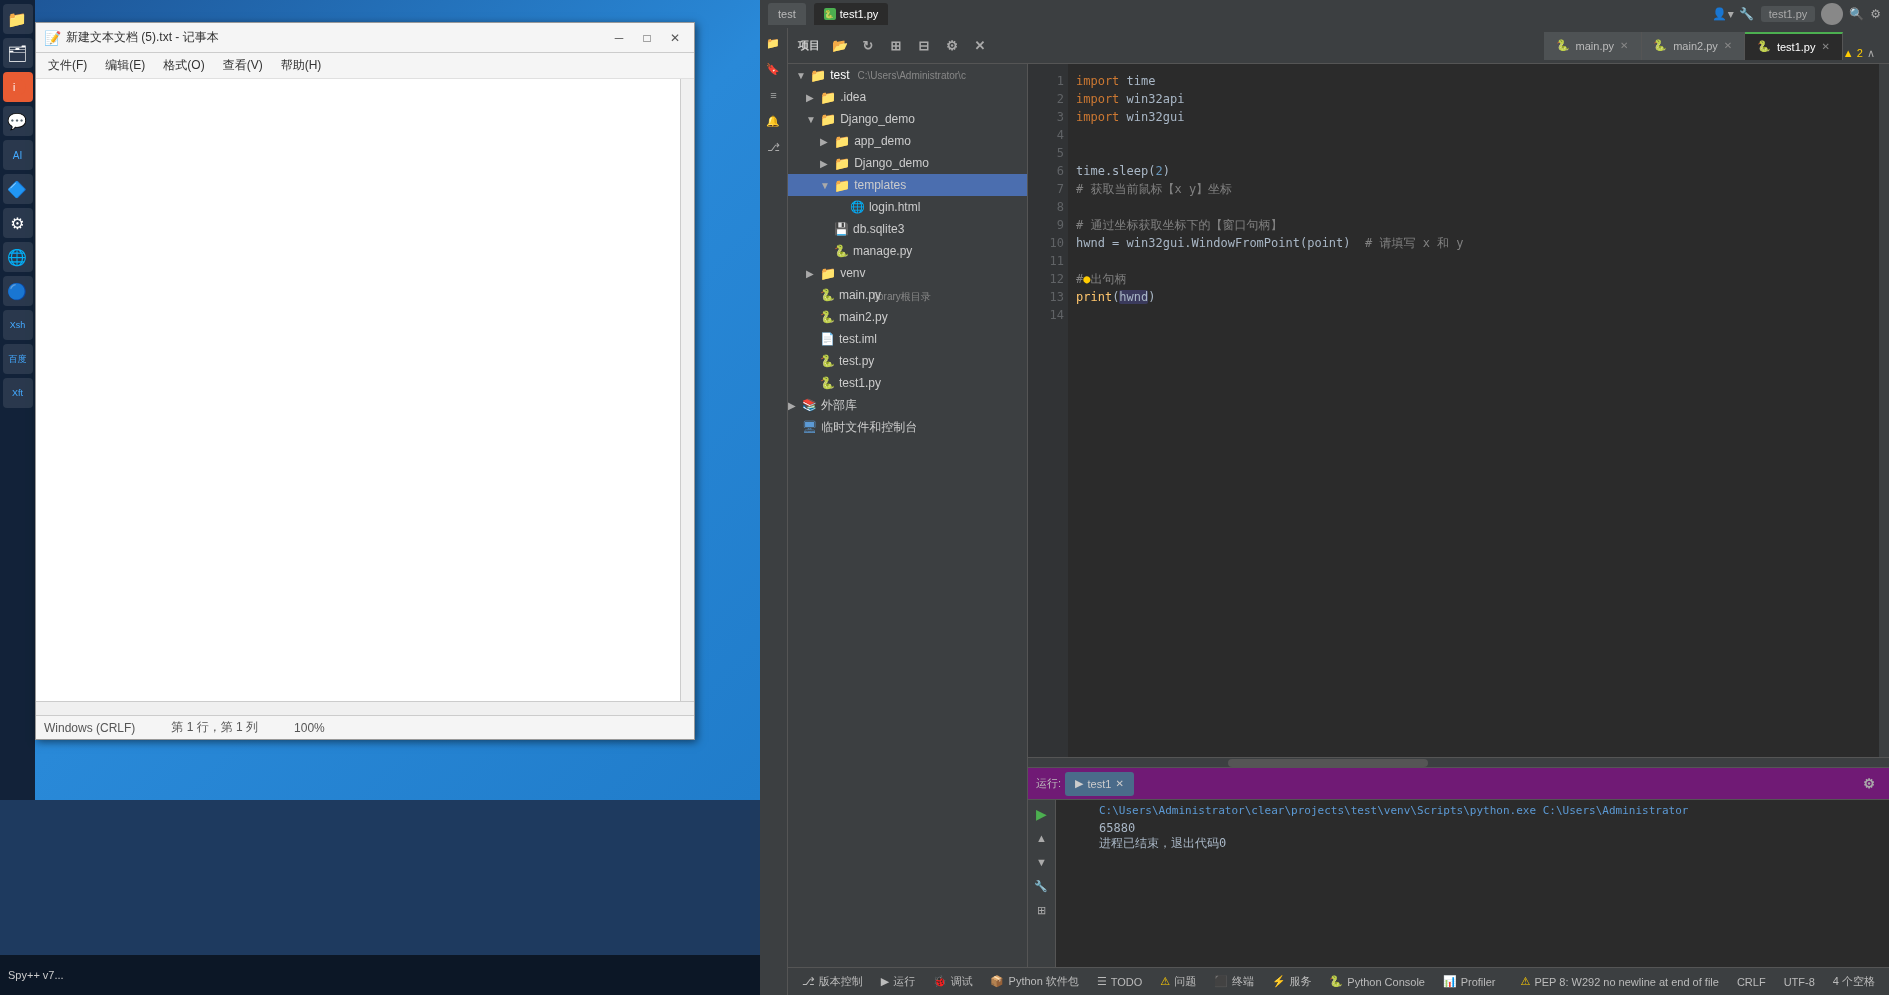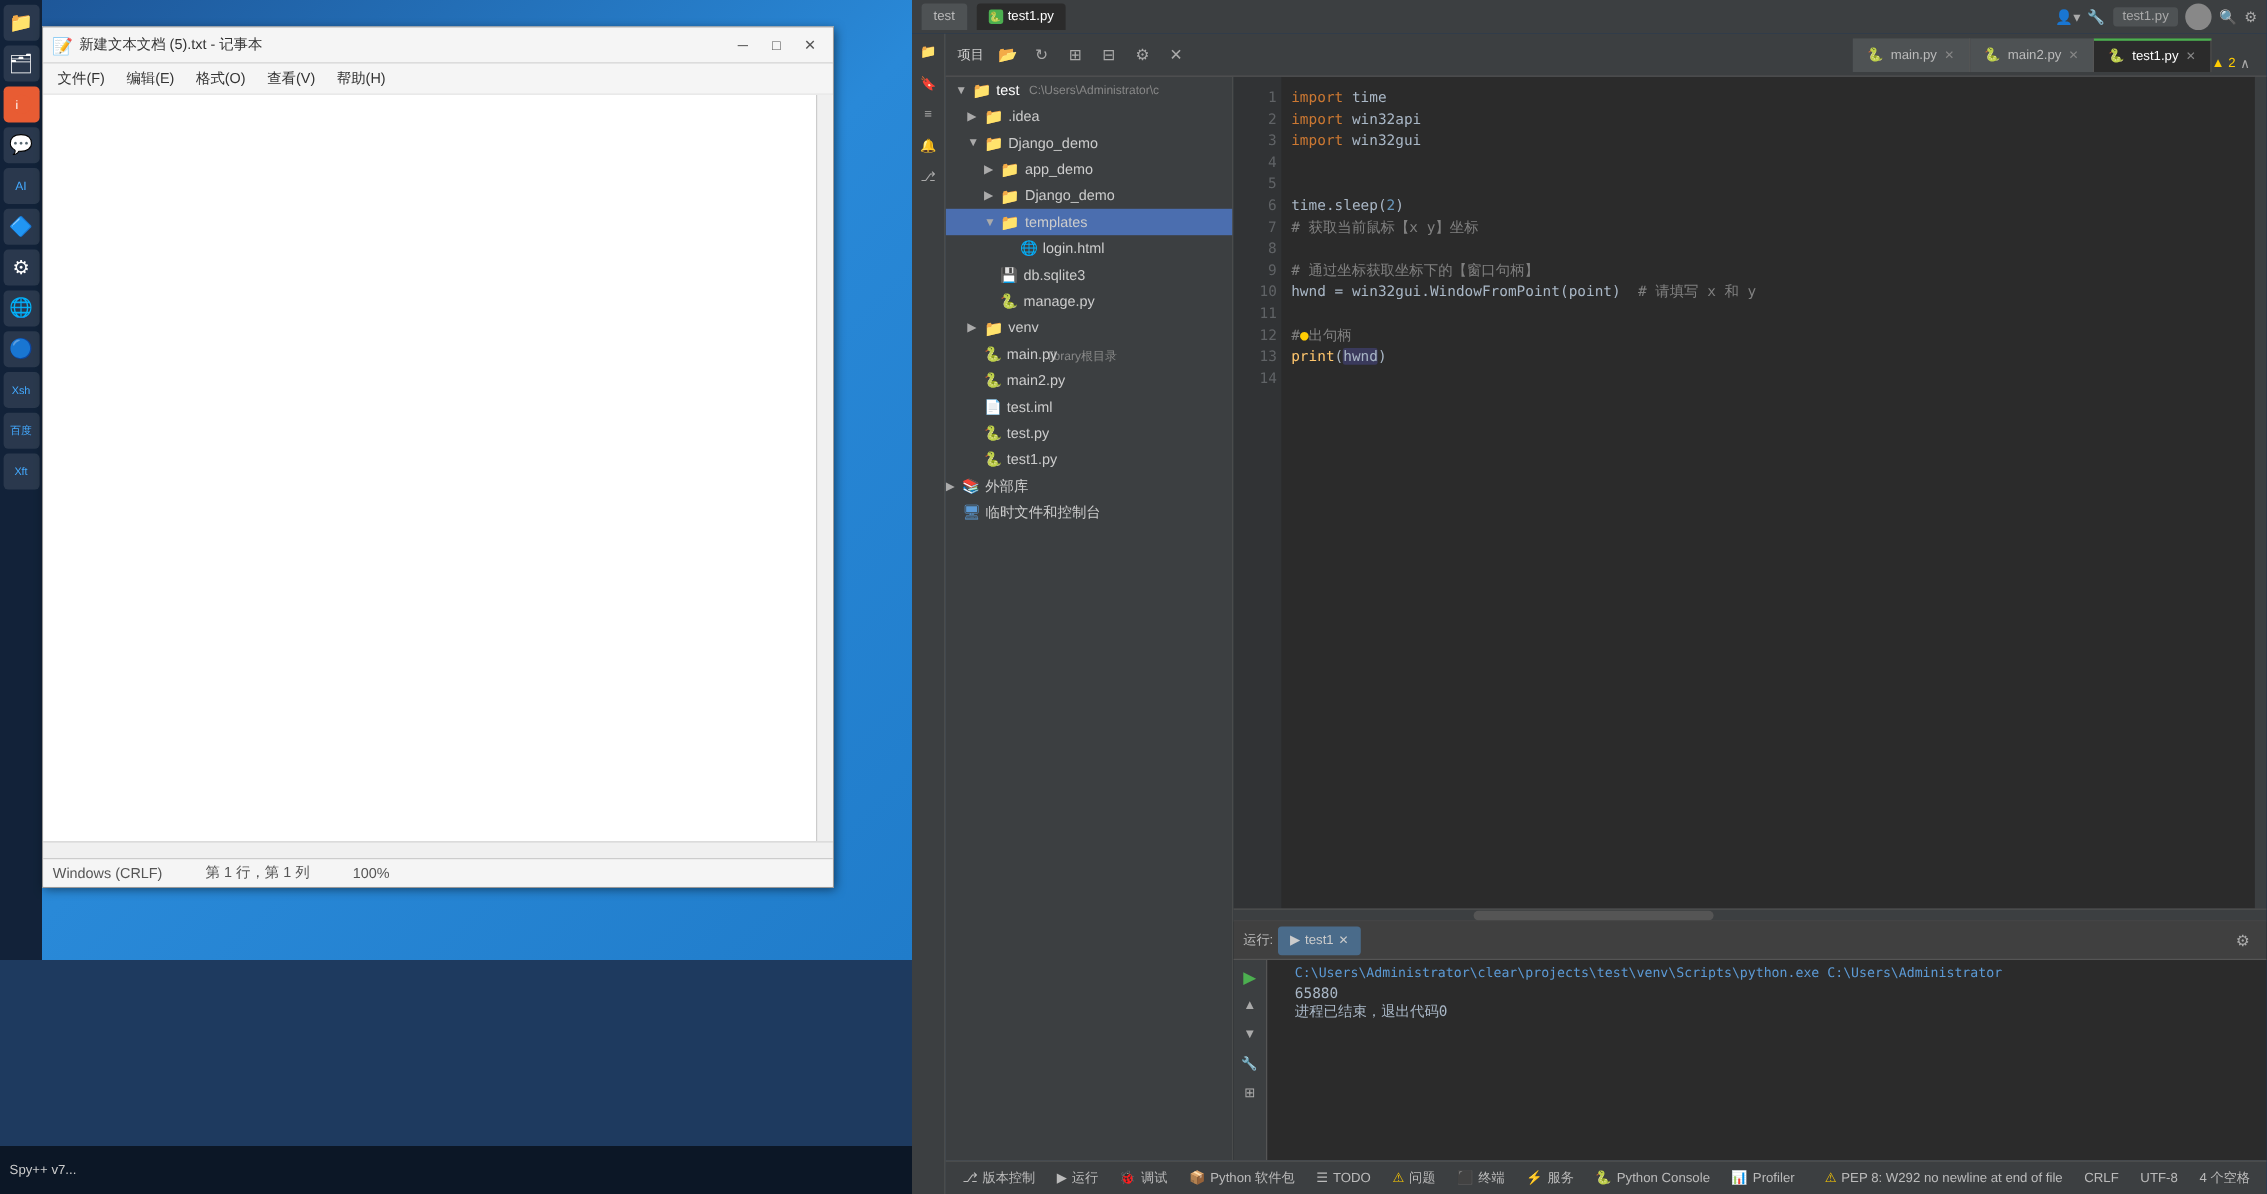--- a/index.html
+++ b/index.html
@@ -173,20 +173,21 @@
     .toolbar-btn {
       width: 24px;
       height: 24px;
       display: flex;
       align-items: center;
       justify-content: center;
       color: #aaa;
       cursor: pointer;
       border-radius: 3px;
       font-size: 13px;
+      font-weight: bold;
     }
     .file-tree {
       width: 240px;
       background: #3c3f41;
       border-right: 1px solid #555;
       overflow: hidden;
       display: flex;
       flex-direction: column;
     }
     .tree-item {
@@ -268,21 +269,21 @@
     
     .bottom-panel {
       height: 200px;
       background: #2b2b2b;
       border-top: 1px solid #555;
       display: flex;
       flex-direction: column;
     }
     .run-tabs {
       height: 32px;
-      background: #404040;
+      background: #701a75;
       display: flex;
       align-items: center;
       padding: 0 8px;
       gap: 4px;
       border-bottom: 1px solid #555;
     }
     .run-tab {
       height: 24px;
       padding: 0 10px;
       background: #4a6b8a;
@@ -318,20 +319,21 @@
       cursor: pointer;
       font-size: 11px;
     }
     .run-output {
       flex: 1;
       padding: 4px 23px;
       font-family: 'Consolas', monospace;
       font-size: 12px;
       color: #a9b7c6;
       overflow: hidden;
+      margin-left: 20px;
     }
     .run-path {
       color: #5c9ad5;
       font-size: 11px;
       margin-bottom: 4px;
       white-space: nowrap;
       overflow: hidden;
     }
     .run-number { color: #a9b7c6; }
     .run-exit { color: #a9b7c6; }

